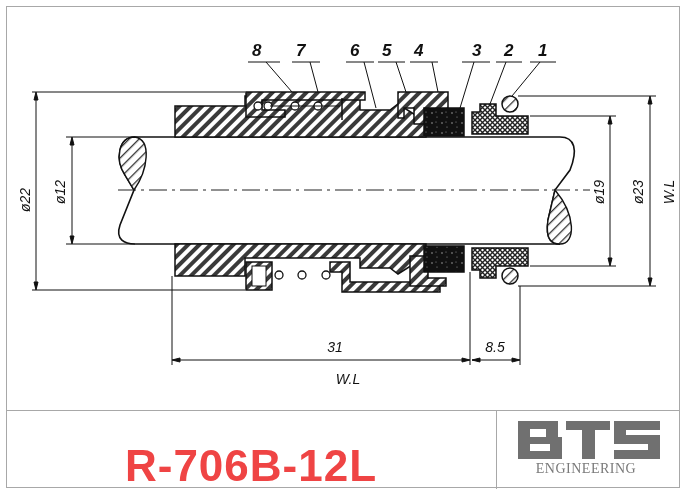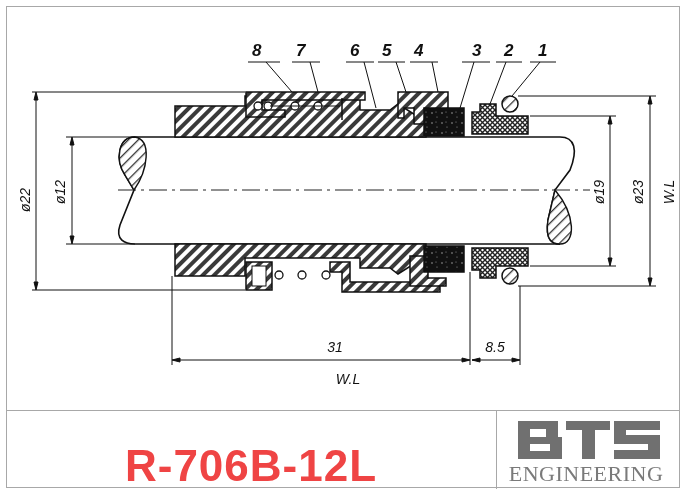--- a/index.html
+++ b/index.html
@@ -5,21 +5,21 @@
   html, body { margin:0; padding:0; background:#ffffff; }
   body { width:688px; height:500px; position:relative; overflow:hidden; font-family:"Liberation Sans", sans-serif; }
   .frame { position:absolute; left:6px; top:6px; width:674px; height:482px; border:1px solid #a8a8a8; box-sizing:border-box; }
   .drawing { position:absolute; left:0; top:0; width:688px; height:410px; }
   .titlebar { position:absolute; left:6px; top:410px; width:674px; height:78px; border-top:1px solid #a8a8a8; box-sizing:border-box; }
   .model { position:absolute; left:0; top:16px; width:490px; height:78px; display:flex; align-items:center; justify-content:center;
            font-family:"Liberation Sans", sans-serif; font-weight:bold; font-size:44px; color:#ef4444; letter-spacing:1px; }
   .divider { position:absolute; left:490px; top:0; width:1px; height:78px; background:#a8a8a8; }
   .logo { position:absolute; left:500px; top:6px; width:170px; height:68px; }
   .logo-eng { position:absolute; left:0; top:44px; width:160px; text-align:center; font-family:"Liberation Serif", serif;
-              font-size:22px; color:#7a7a7a; letter-spacing:0.5px; }
+              font-size:14px; color:#7a7a7a; letter-spacing:0.5px; }
   svg text { font-family:"Liberation Sans", sans-serif; font-style:italic; }
 </style>
 </head>
 <body>
 
 <div class="frame"></div>
 
 <svg class="drawing" width="688" height="410" viewBox="0 0 688 410" xmlns="http://www.w3.org/2000/svg">
   <defs>
     <pattern id="hatch" patternUnits="userSpaceOnUse" width="8" height="8" patternTransform="rotate(45)">

